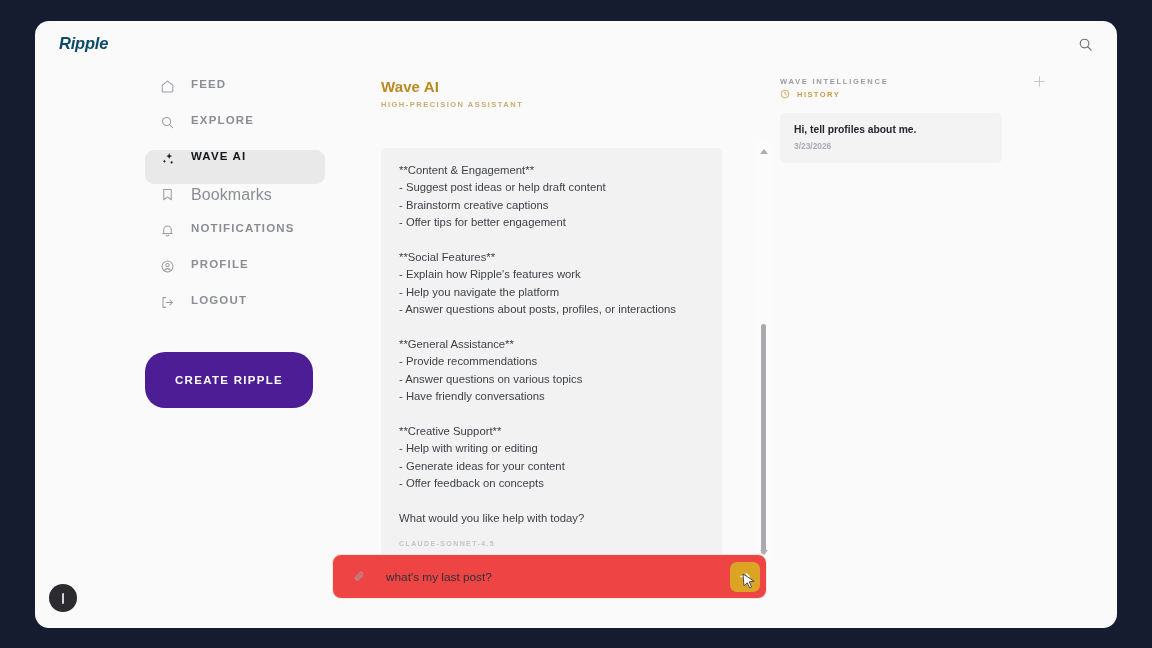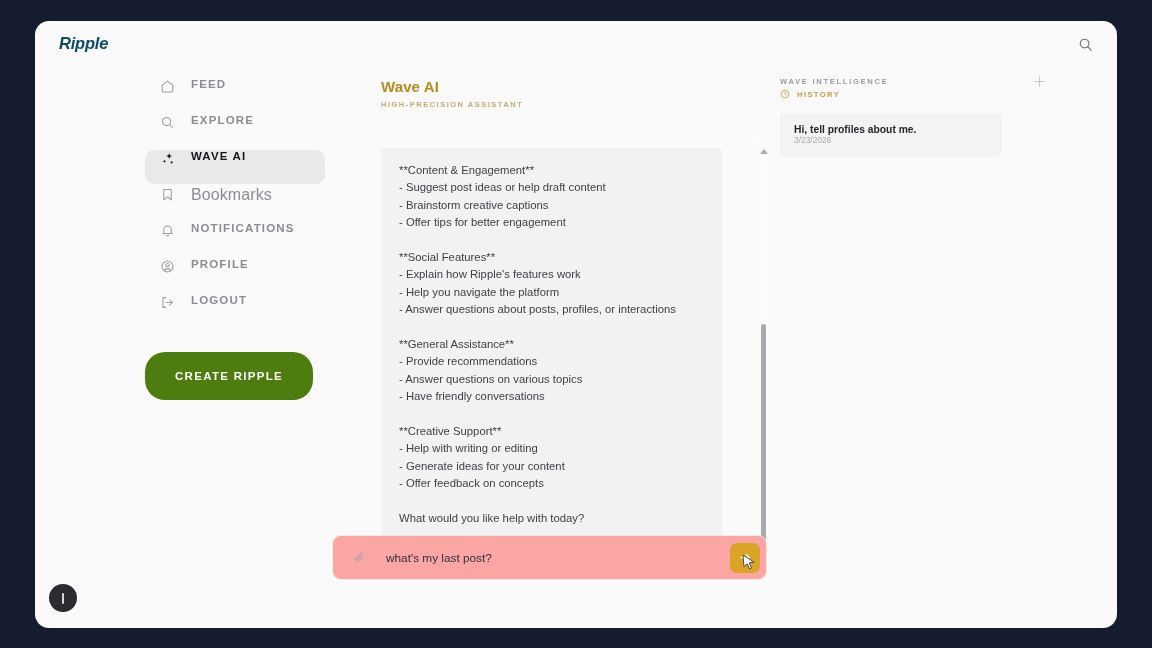--- a/index.html
+++ b/index.html
@@ -103,22 +103,22 @@
   }
   .nav-item.active .nav-label {
     color: #15161a;
     font-weight: 700;
   }
 
   .create-btn {
     margin-top: 22px;
     margin-left: 0;
     width: 168px;
-    height: 48px;
-    background: #4d7c0f;
+    height: 56px;
+    background: #4c1d95;
     color: #ffffff;
     border: none;
     border-radius: 20px;
     font-family: "Liberation Sans", sans-serif;
     font-size: 11.5px;
     font-weight: 700;
     letter-spacing: 1.3px;
     text-transform: uppercase;
     cursor: pointer;
   }
@@ -235,24 +235,24 @@
     height: 230px;
     background: #a9a9ae;
     border-radius: 3px;
     cursor: pointer;
   }
 
   
   .composer {
     position: absolute;
     left: 297px;
-    top: 514px;
+    top: 533px;
     width: 435px;
     height: 45px;
-    background: #fca5a5;
+    background: #ef4444;
     border: 1px solid #eceae5;
     border-radius: 9px;
     display: flex;
     align-items: center;
     padding: 0 6px 0 17px;
   }
   .clip-btn {
     width: 18px;
     height: 18px;
     flex: 0 0 18px;
@@ -341,22 +341,24 @@
     border-radius: 5px;
     padding: 11px 14px 12px 14px;
     cursor: pointer;
   }
   .hist-text {
     font-size: 10.3px;
     font-weight: 700;
     color: #24262b;
   }
   .hist-date {
+    margin-top: 6px;
     font-size: 8.4px;
     color: #a9abb0;
+    font-weight: bold;
   }
 </style>
 </head>
 <body>
 
 <div class="app-frame">
 
   <div class="topbar">
     <div class="brand">Ripple</div>
     <div class="topbar-search">

